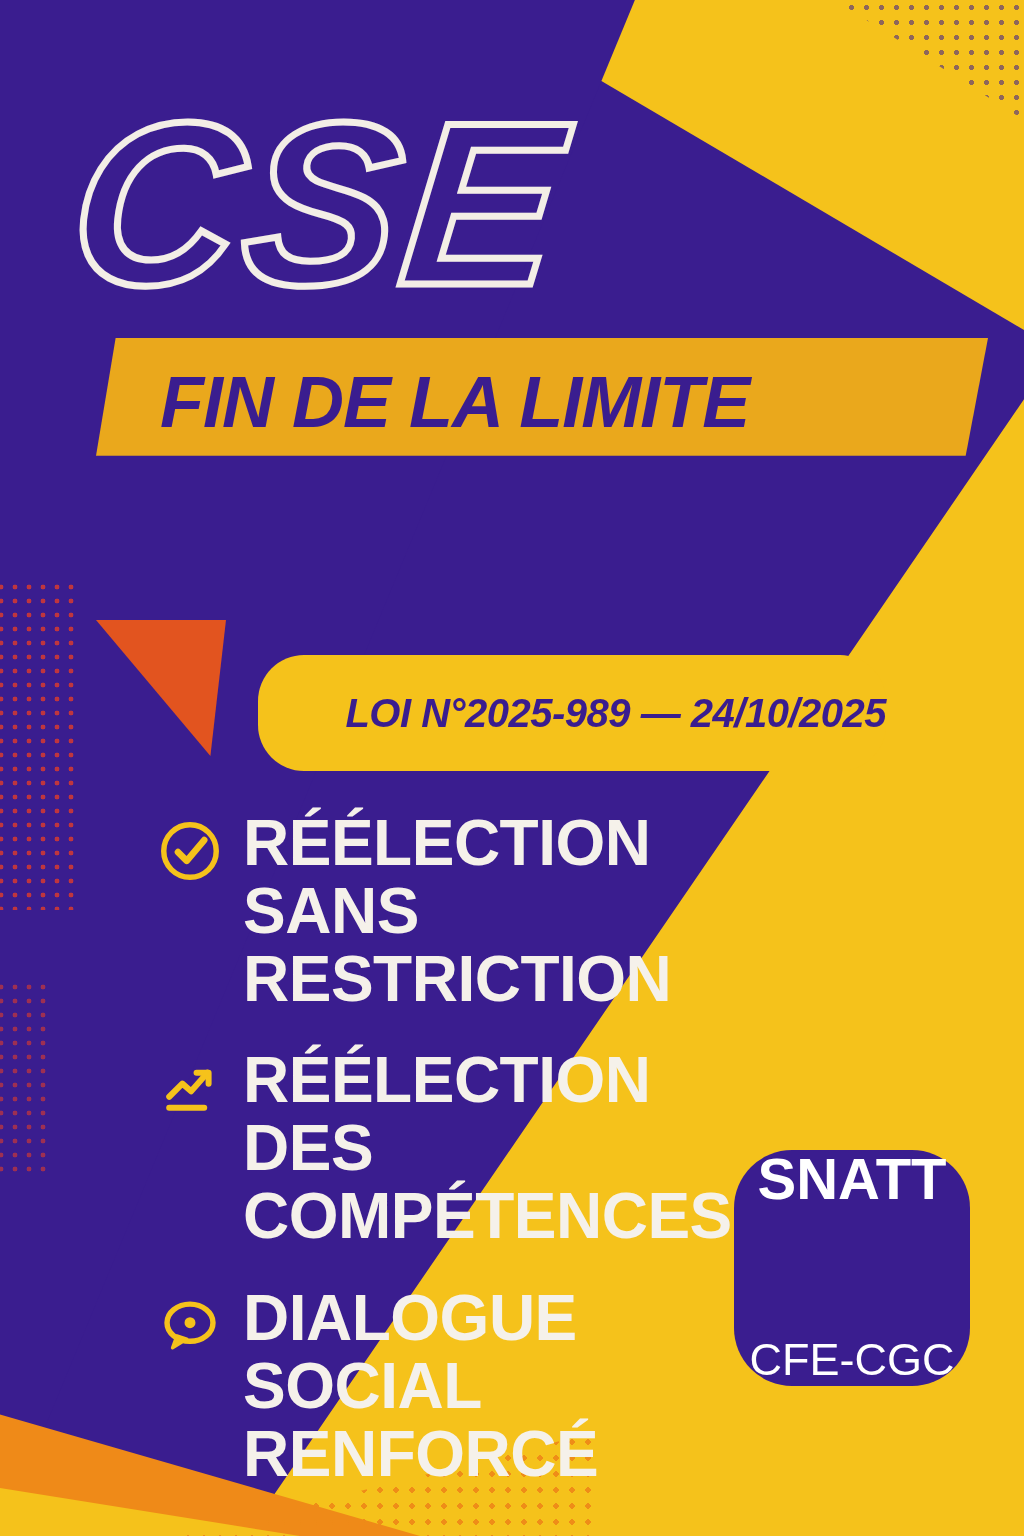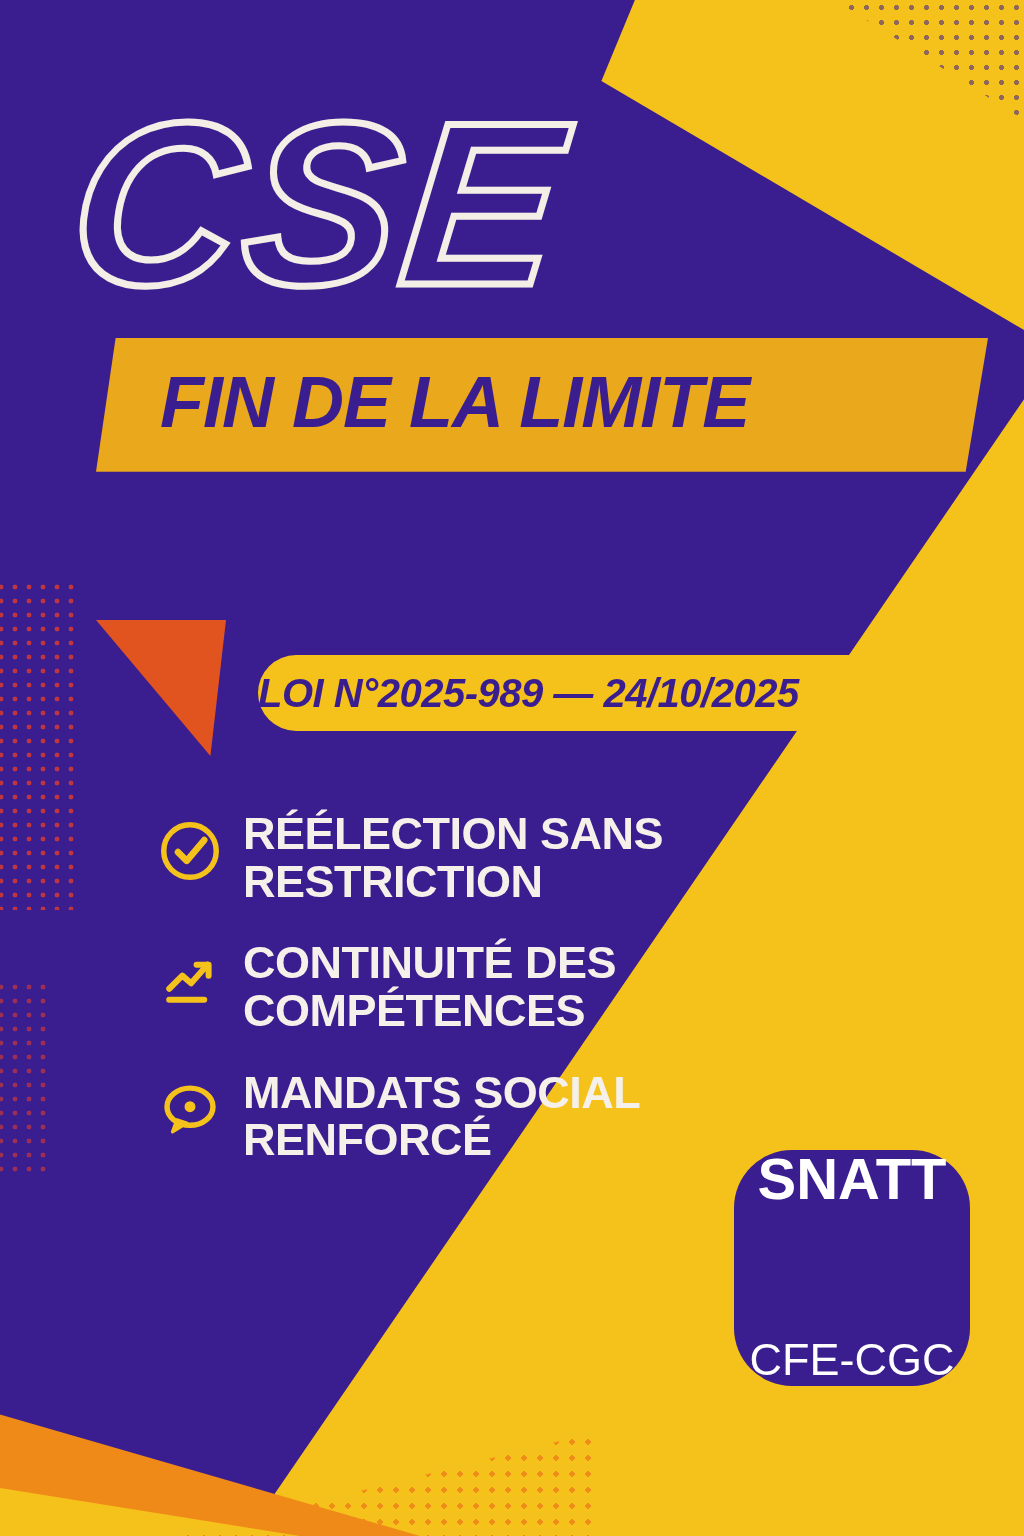--- a/index.html
+++ b/index.html
@@ -91,21 +91,21 @@
     font-family: "Liberation Sans", sans-serif;
     transform: skewX(-6deg);
   }
 
   
   .banner {
     position: absolute;
     left: 96px; top: 338px;
     width: 892px;
     background: #eaa81c;
-    padding: 26px 30px 30px 64px;
+    padding: 26px 30px 14px 64px;
     box-sizing: border-box;
     clip-path: polygon(2.2% 0, 100% 0, 97.5% 100%, 0 100%);
     box-shadow: 0 10px 0 rgba(0,0,0,0.06);
   }
   .banner-line {
     color: #3a1d8f;
     font-weight: 700;
     font-style: italic;
     font-size: 72px;
     line-height: 1.08;
@@ -117,26 +117,26 @@
     left: 96px; top: 620px;
     width: 130px; height: 136px;
     background: #e2541f;
     clip-path: polygon(0 0, 100% 0, 88% 100%);
   }
 
   
   .law-pill {
     position: absolute;
     left: 258px; top: 655px;
-    width: 628px; height: 76px;
+    width: 628px; height: 116px;
     background: #f5c21b;
     border-radius: 46px;
     display: flex;
     align-items: center;
-    justify-content: flex-start;
+    justify-content: flex-end;
   }
   .law-pill span {
     color: #3a1d8f;
     font-weight: 700;
     font-style: italic;
     font-size: 40px;
     letter-spacing: -0.5px;
   }
 
   
@@ -152,21 +152,21 @@
   }
   .bullet-icon {
     flex: 0 0 auto;
     width: 70px; height: 70px;
     margin-right: 18px;
     margin-top: 6px;
   }
   .bullet-text {
     color: #f5f1ea;
     font-weight: 700;
-    font-size: 45px;
+    font-size: 64px;
     line-height: 1.06;
     letter-spacing: -0.5px;
   }
 
   
   .logo-badge {
     position: absolute;
     right: 54px; bottom: 150px;
     width: 236px; height: 236px;
     background: #3a1d8f;
@@ -233,32 +233,32 @@
     </div>
 
     <div class="bullet">
       <span class="bullet-icon">
         <svg viewBox="0 0 64 64" width="70" height="70">
           <polyline points="13,40 25,28 33,35 48,18" fill="none" stroke="#f5c21b" stroke-width="5.5" stroke-linecap="round" stroke-linejoin="round"></polyline>
           <polyline points="38,18 49,18 49,28" fill="none" stroke="#f5c21b" stroke-width="5.5" stroke-linecap="round" stroke-linejoin="round"></polyline>
           <line x1="13" y1="50" x2="45" y2="50" stroke="#f5c21b" stroke-width="5.5" stroke-linecap="round"></line>
         </svg>
       </span>
-      <span class="bullet-text">CONTINUITÉ DES COMPÉTENCES</span>
+      <span class="bullet-text">RÉÉLECTION DES COMPÉTENCES</span>
     </div>
 
     <div class="bullet">
       <span class="bullet-icon">
         <svg viewBox="0 0 64 64" width="70" height="70">
           <ellipse cx="32" cy="29" rx="21" ry="17" fill="none" stroke="#f5c21b" stroke-width="5"></ellipse>
           <path d="M20 41 L16 52 L29 44 Z" fill="#f5c21b" stroke="#f5c21b" stroke-width="3" stroke-linejoin="round"></path>
           <circle cx="32" cy="29" r="5" fill="#f5c21b"></circle>
         </svg>
       </span>
-      <span class="bullet-text">MANDATS SOCIAL RENFORCÉ</span>
+      <span class="bullet-text">DIALOGUE SOCIAL RENFORCÉ</span>
     </div>
 
   </div>
 
   <div class="logo-badge">
     <div class="logo-main">SNATT</div>
     <div class="logo-sub">CFE-CGC</div>
   </div>
 
 </div>

